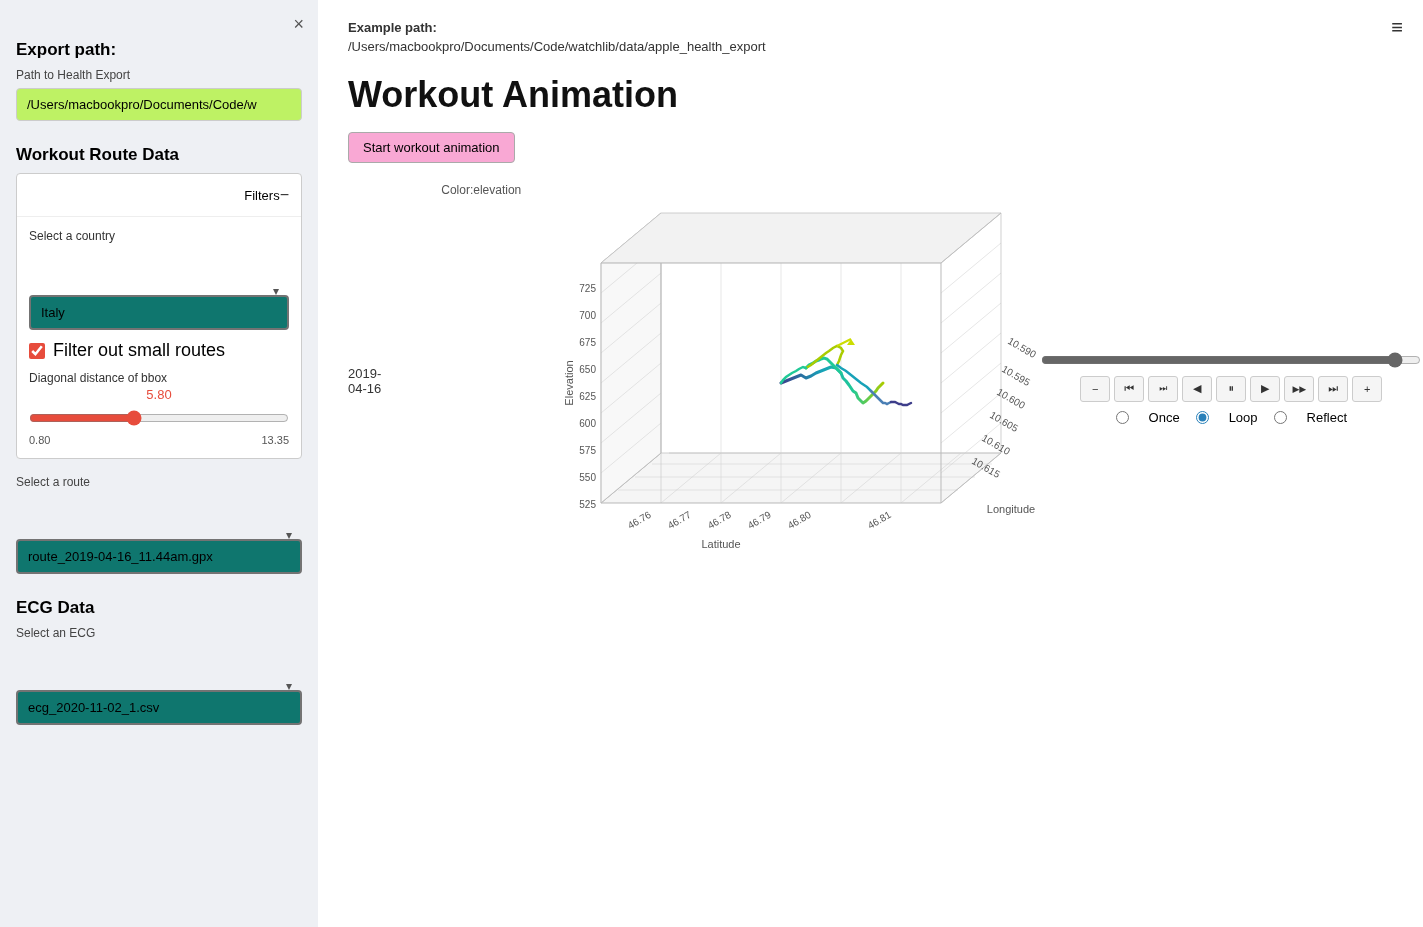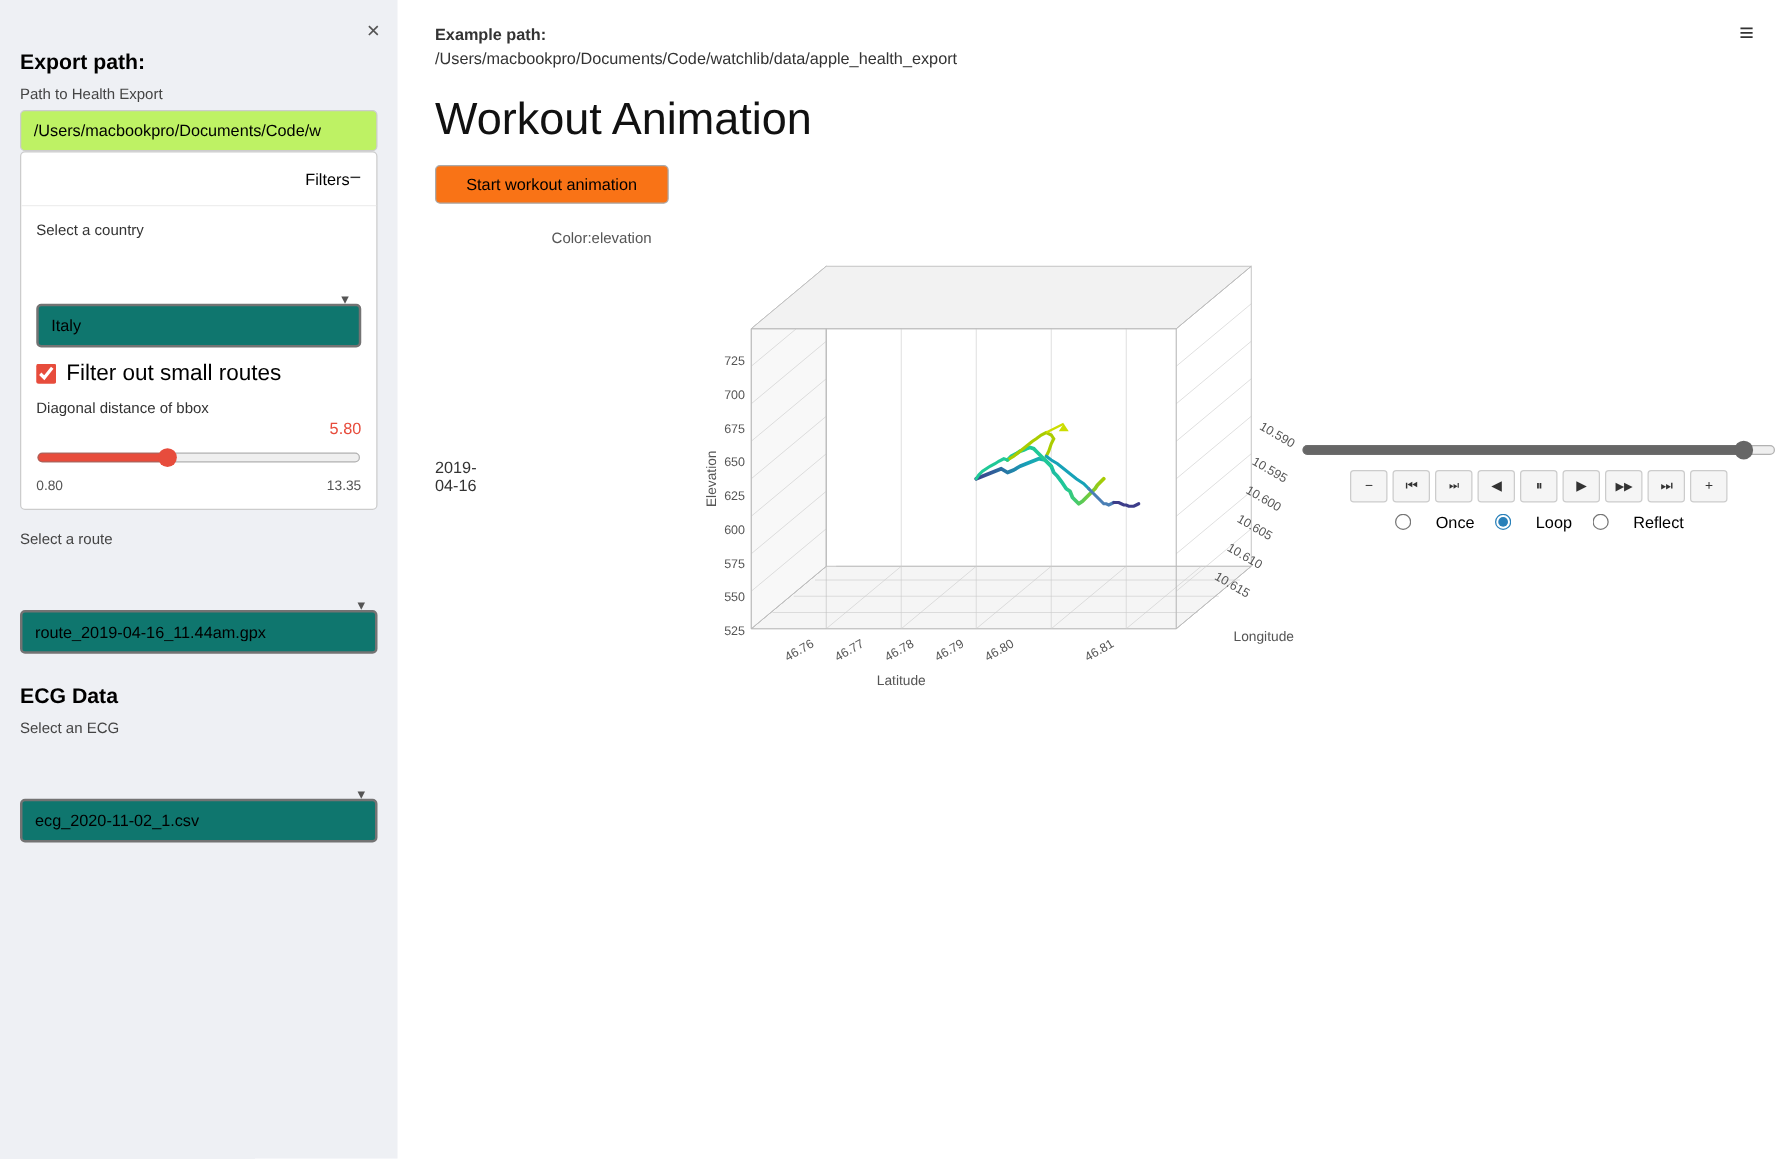--- a/index.html
+++ b/index.html
@@ -119,21 +119,21 @@
       margin-top: 4px;
     }
     .slider-label {
       font-size: 12px;
       color: #333;
       margin-bottom: 2px;
     }
     .slider-value {
       color: #e74c3c;
       font-size: 13px;
-      text-align: right;
+      text-align: center;
       margin-bottom: 4px;
     }
     .slider-wrapper {
       position: relative;
       padding: 4px 0;
     }
     .slider-wrapper input[type=range] {
       width: 100%;
       accent-color: #e74c3c;
     }
@@ -167,28 +167,28 @@
       color: #333;
       margin-bottom: 4px;
     }
     .example-path-value {
       font-size: 13px;
       color: #333;
       margin-bottom: 20px;
     }
     .page-title {
       font-size: 36px;
-      font-weight: 400;
+      font-weight: 700;
       margin-bottom: 16px;
       color: #111;
     }
     .start-btn {
       border: 1px solid #aaa;
-      background: #f97316;
-      padding: 7px 24px;
+      background: #f9a8d4;
+      padding: 7px 14px;
       font-size: 13px;
       border-radius: 4px;
       cursor: pointer;
       margin-bottom: 20px;
     }
 
     
     .chart-container {
       position: relative;
       width: 100%;
@@ -271,20 +271,21 @@
 </head>
 <body>
 
 <div class="sidebar">
   <button class="sidebar-close">×</button>
 
   <div class="sidebar-section-title">Export path:</div>
   <div class="sidebar-label">Path to Health Export</div>
   <input class="sidebar-input" type="text" value="/Users/macbookpro/Documents/Code/w" style="">
 
+  <div class="sidebar-section-title">Workout Route Data</div>
 
   <div class="filter-box">
     <div class="filter-header">
       <span>Filters</span>
       <button class="ctrl-btn" style="border:none;background:none;font-size:16px;width:auto;">−</button>
     </div>
     <div class="filter-body">
       <div class="filter-label">Select a country</div>
       <div class="select-wrapper">
         <select>

